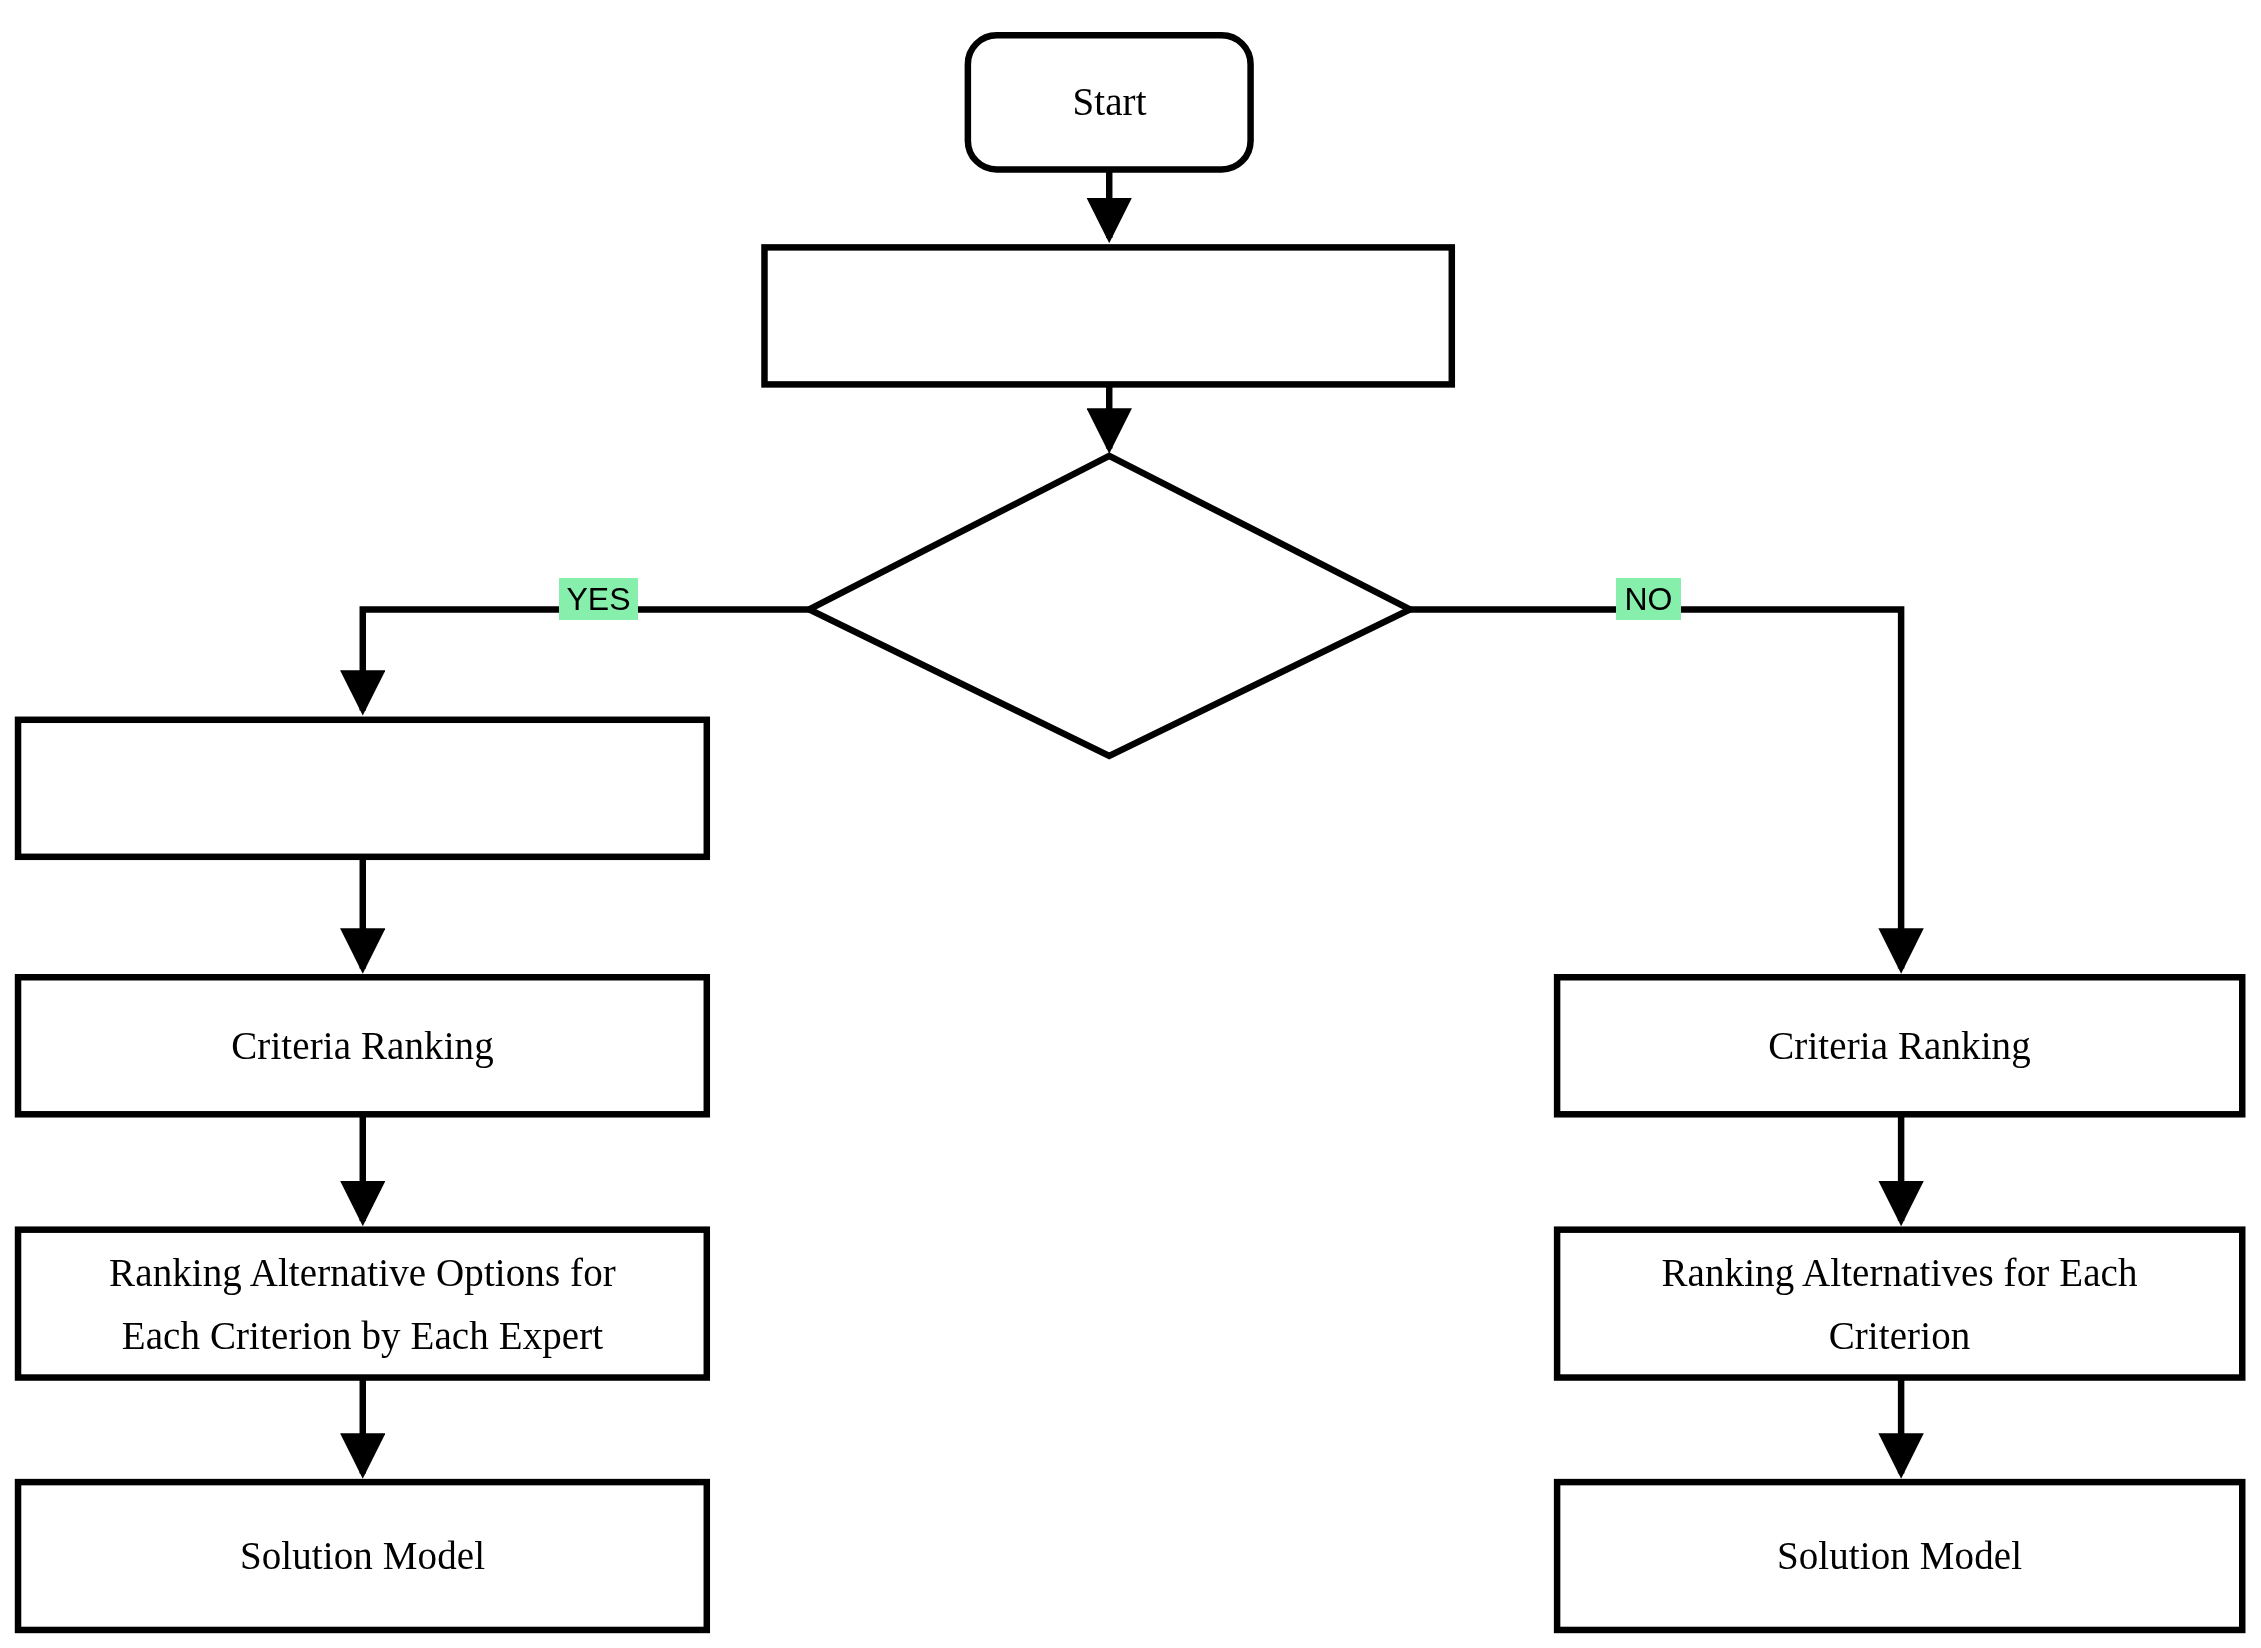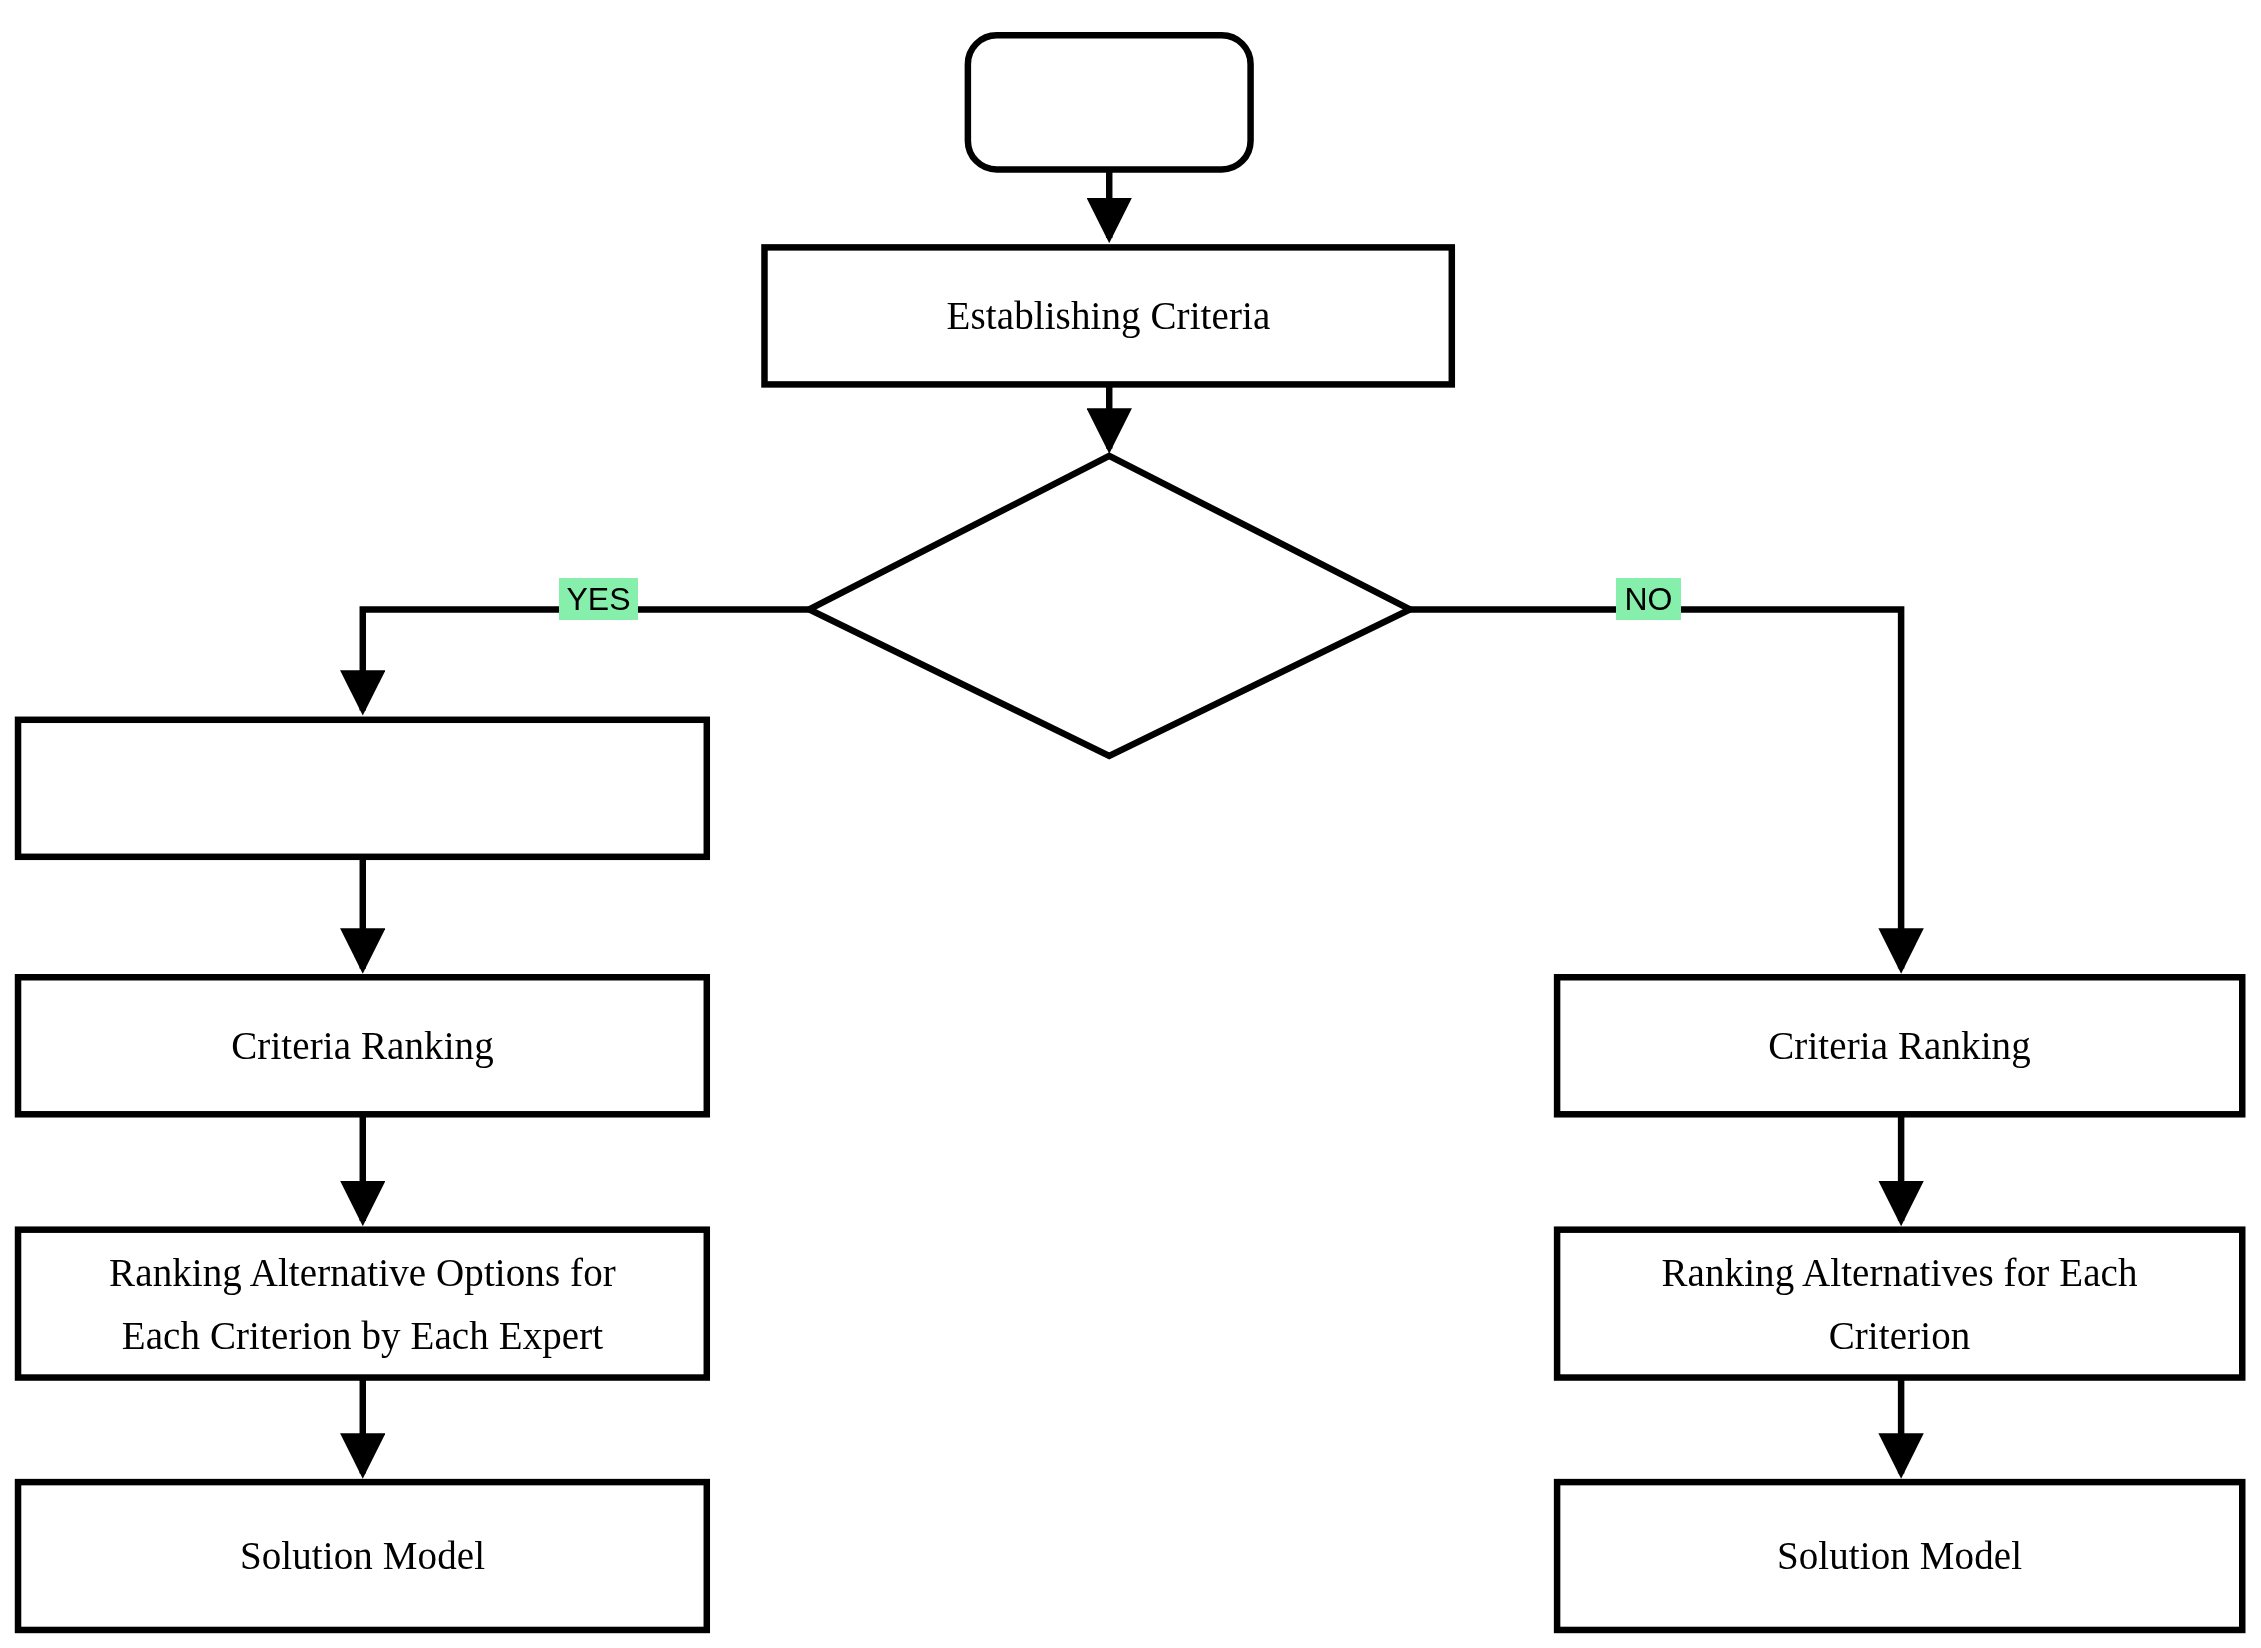--- a/index.html
+++ b/index.html
@@ -96,22 +96,22 @@
 
     <line x1="503" y1="1545" x2="503" y2="1693" stroke="#000000" stroke-width="9" marker-end="url(#arrowhead)"></line>
 
     <line x1="503" y1="1910" x2="503" y2="2043" stroke="#000000" stroke-width="9" marker-end="url(#arrowhead)"></line>
 
     <line x1="2636" y1="1545" x2="2636" y2="1693" stroke="#000000" stroke-width="9" marker-end="url(#arrowhead)"></line>
 
     <line x1="2636" y1="1910" x2="2636" y2="2043" stroke="#000000" stroke-width="9" marker-end="url(#arrowhead)"></line>
   </svg>
 
+  <div class="node-label fs-node" style="left:968px; top:35px; width:283px; height:134px;">Start</div>
 
-  <div class="node-label fs-node" style="left:765px; top:247px; width:687px; height:137px;">Establishing Criteria</div>
 
 
 
   <div class="node-label fs-node" style="left:18px; top:977px; width:689px; height:137px;">Criteria Ranking</div>
 
   <div class="node-label fs-node" style="left:18px; top:1230px; width:689px; height:148px;">Ranking Alternative Options for
 Each Criterion by Each Expert</div>
 
   <div class="node-label fs-node" style="left:18px; top:1482px; width:689px; height:148px;">Solution Model</div>
 

